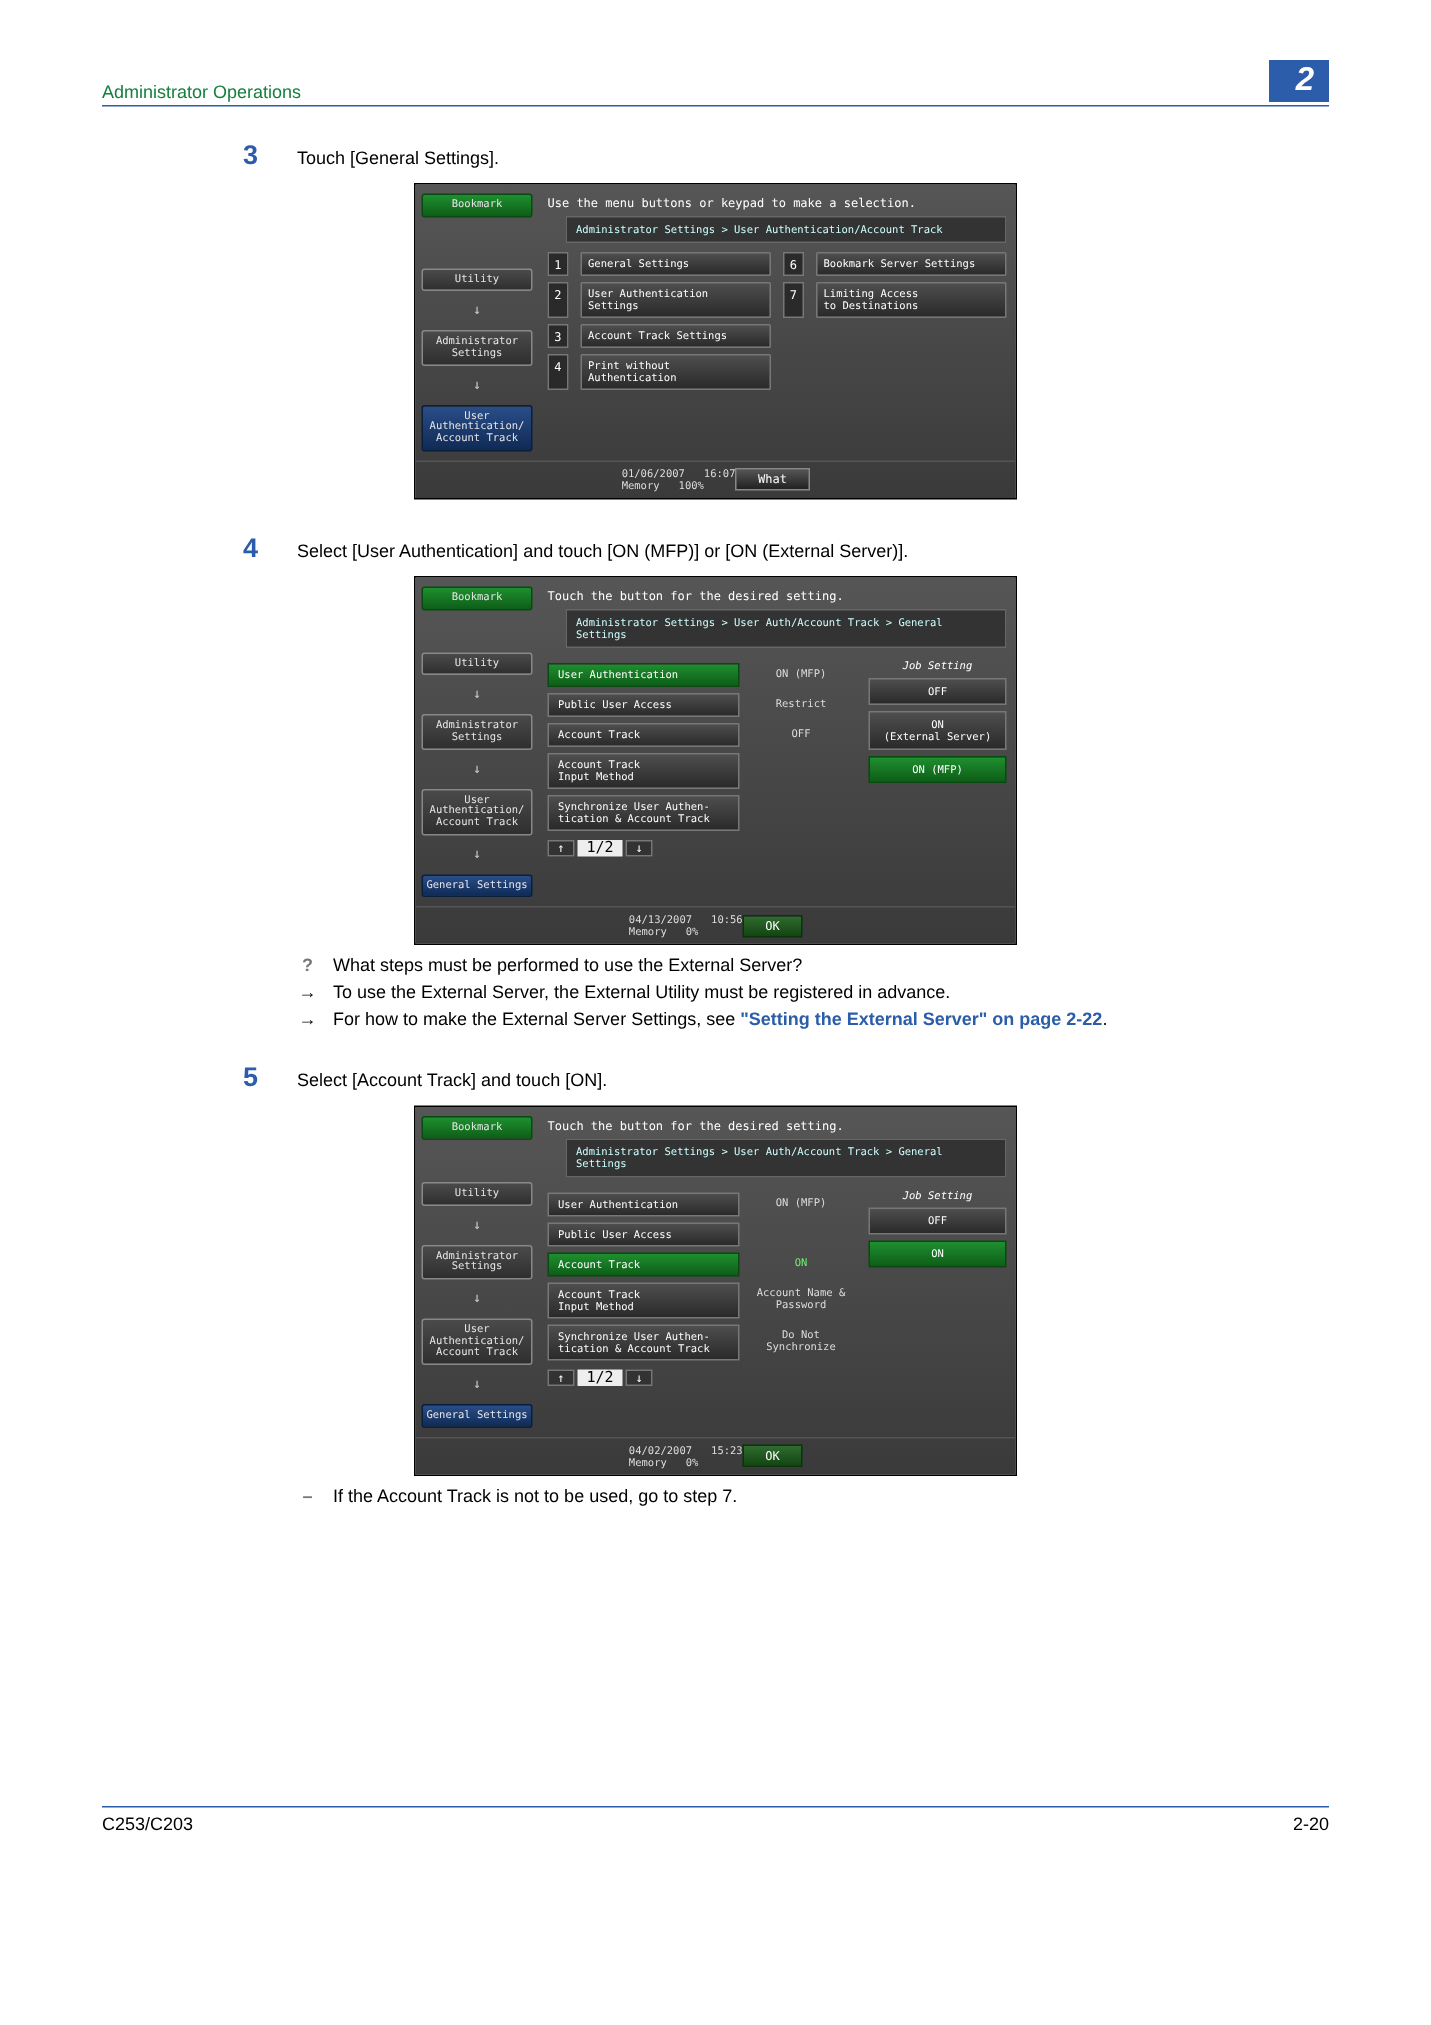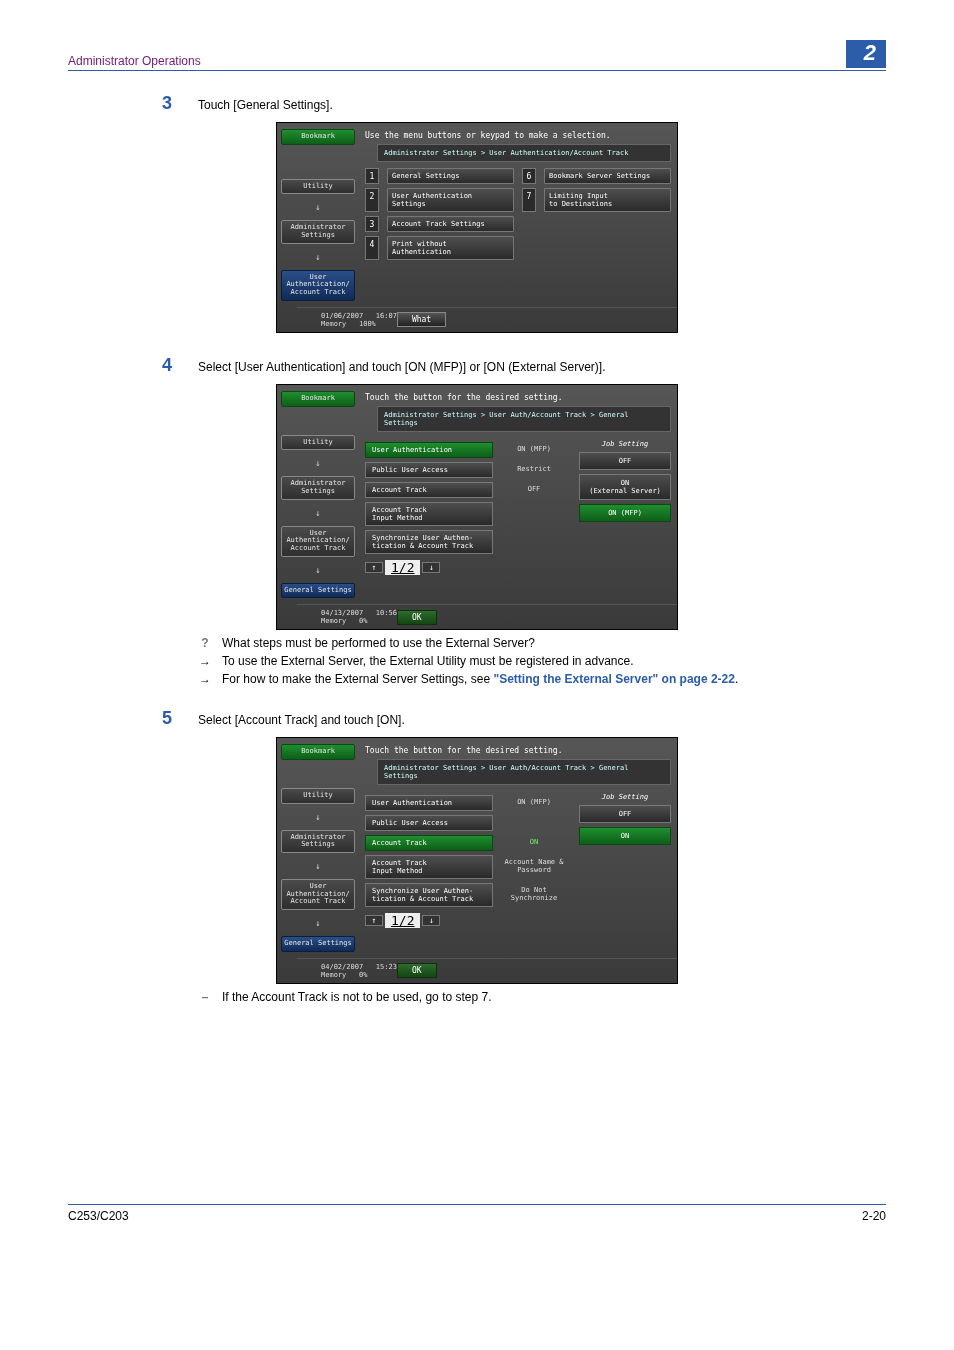--- a/index.html
+++ b/index.html
@@ -15,21 +15,21 @@
     box-sizing: border-box;
   }
   .header-row {
     display: flex;
     justify-content: space-between;
     align-items: flex-end;
     border-bottom: 1px solid #2b5daa;
     padding-bottom: 2px;
   }
   .header-title {
-    color: #701a75;
+    color: #15803d;
     font-size: 12px;
   }
   .header-chapter {
     background: #2b5daa;
     color: #fff;
     font-size: 22px;
     font-weight: bold;
     font-style: italic;
     padding: 2px 10px 4px 18px;
     line-height: 1;
@@ -139,27 +139,26 @@
   .menu-btn {
     background:linear-gradient(#4e4e4e,#2a2a2a);
     border:1px solid #777;
     border-radius:1px;
     padding:3px 4px;
     font-size:7px;
     color:#fff;
   }
   .status-bar {
     display:flex;
-    justify-content:flex-start;
+    justify-content:center;
     align-items:center;
     font-size:7px;
     color:#ddd;
     padding:4px 24px;
     border-top:1px solid #555;
-    margin-left:20px;
   }
   .close-btn, .ok-btn {
     background:linear-gradient(#555,#222);
     border:1px solid #888;
     padding:2px 14px;
     font-size:8px;
     color:#fff;
   }
   .ok-btn { background:linear-gradient(#2f6b2f,#134513); border-color:#0c330c; }
 
@@ -208,22 +207,21 @@
     border:1px solid #777;
     width:16px;
     text-align:center;
     font-size:8px;
     color:#fff;
   }
   .pager .pg-ind {
     background:#eee;
     color:#000;
     padding:0 6px;
-    font-size:13px;
-    text-decoration:underline;
+    font-size:10px;
   }
 </style>
 </head>
 <body>
 
 <div class="page">
   <div class="header-row">
     <div class="header-title">Administrator Operations</div>
     <div class="header-chapter">2</div>
   </div>
@@ -253,21 +251,21 @@
         <div class="btn-grid">
           <div class="num-box">1</div>
           <div class="menu-btn">General Settings</div>
           <div class="num-box">6</div>
           <div class="menu-btn">Bookmark Server Settings</div>
 
           <div class="num-box">2</div>
           <div class="menu-btn" style="white-space:pre-line">User Authentication
 Settings</div>
           <div class="num-box">7</div>
-          <div class="menu-btn" style="white-space:pre-line">Limiting Input
+          <div class="menu-btn" style="white-space:pre-line">Limiting Access
 to Destinations</div>
 
           <div class="num-box">3</div>
           <div class="menu-btn">Account Track Settings</div>
           <div></div>
             <div></div>
 
           <div class="num-box">4</div>
           <div class="menu-btn" style="white-space:pre-line">Print without
 Authentication</div>

